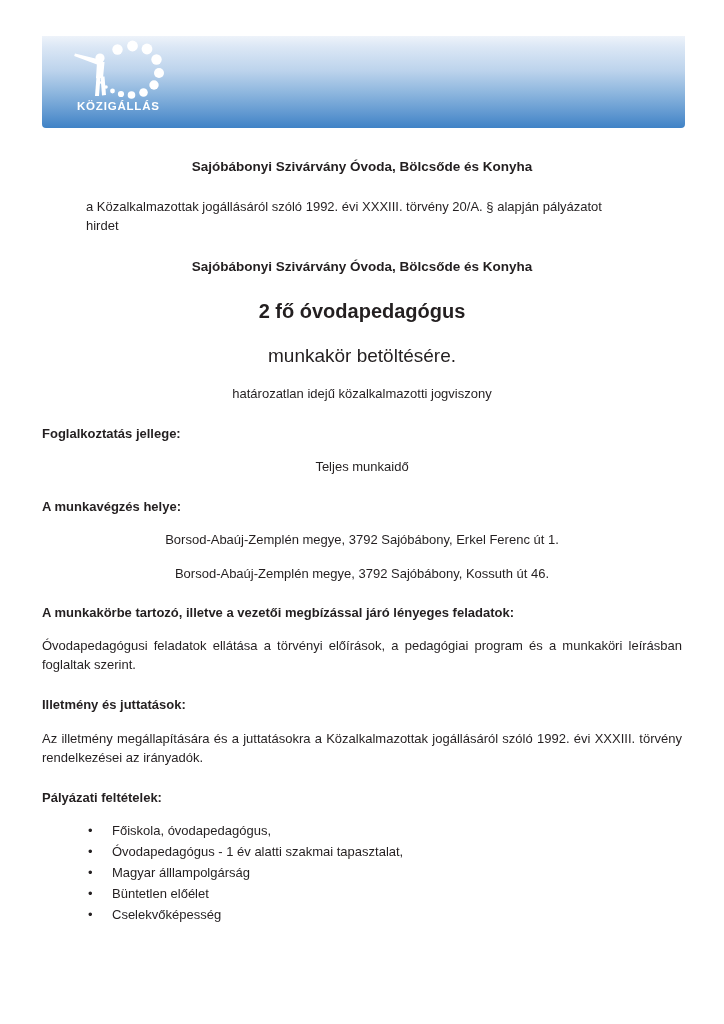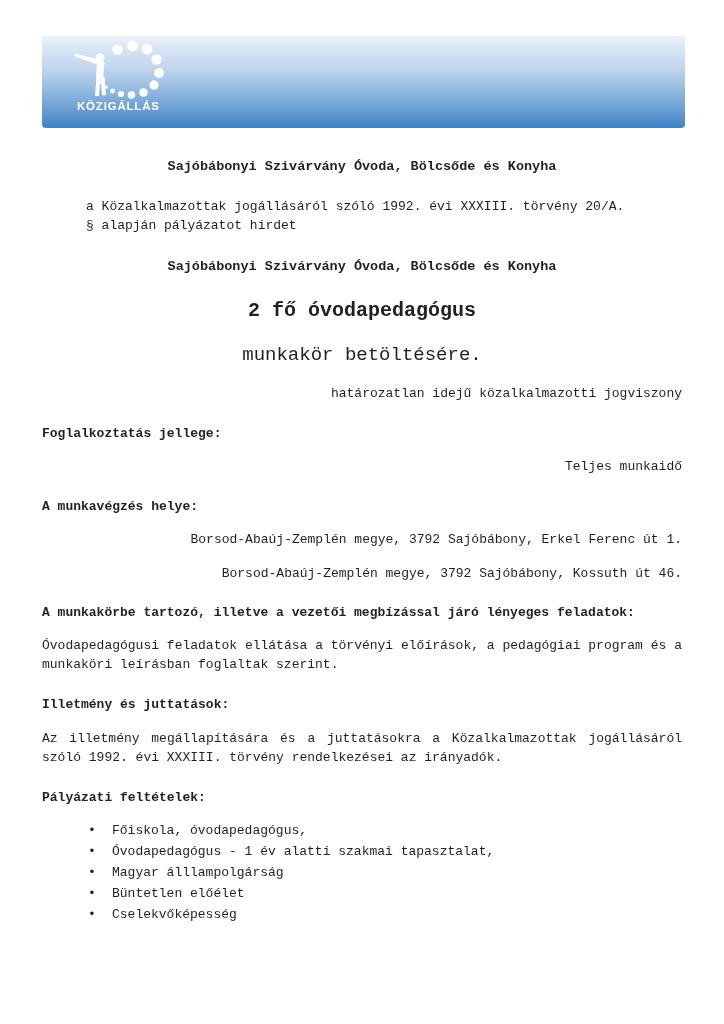--- a/index.html
+++ b/index.html
@@ -59,21 +59,20 @@
 
   
   .doc {
     position: absolute;
     left: 0;
     top: 128px;
     width: 724px;
   }
   .page-inner {
     padding: 0 42px 0 42px;
-    font-family: Liberation Mono, monospace;
   }
 
   .center-title {
     text-align: center;
     font-size: 13.5px;
     font-weight: bold;
     line-height: 1.35;
     margin: 30px 0 0 0;
   }
   .center-para {
@@ -106,21 +105,21 @@
   .sec-head {
     font-size: 13px;
     font-weight: bold;
     line-height: 1.4;
     margin: 21px 0 0 0;
   }
   .sec-body {
     font-size: 13px;
     line-height: 1.45;
     margin: 15px 0 0 0;
-    text-align: right;
+    text-align: center;
   }
   .sec-body.justify {
     text-align: justify;
     line-height: 1.5;
   }
   .sec-body.tight {
     margin-top: 13px;
   }
 
   ul.req-list {

